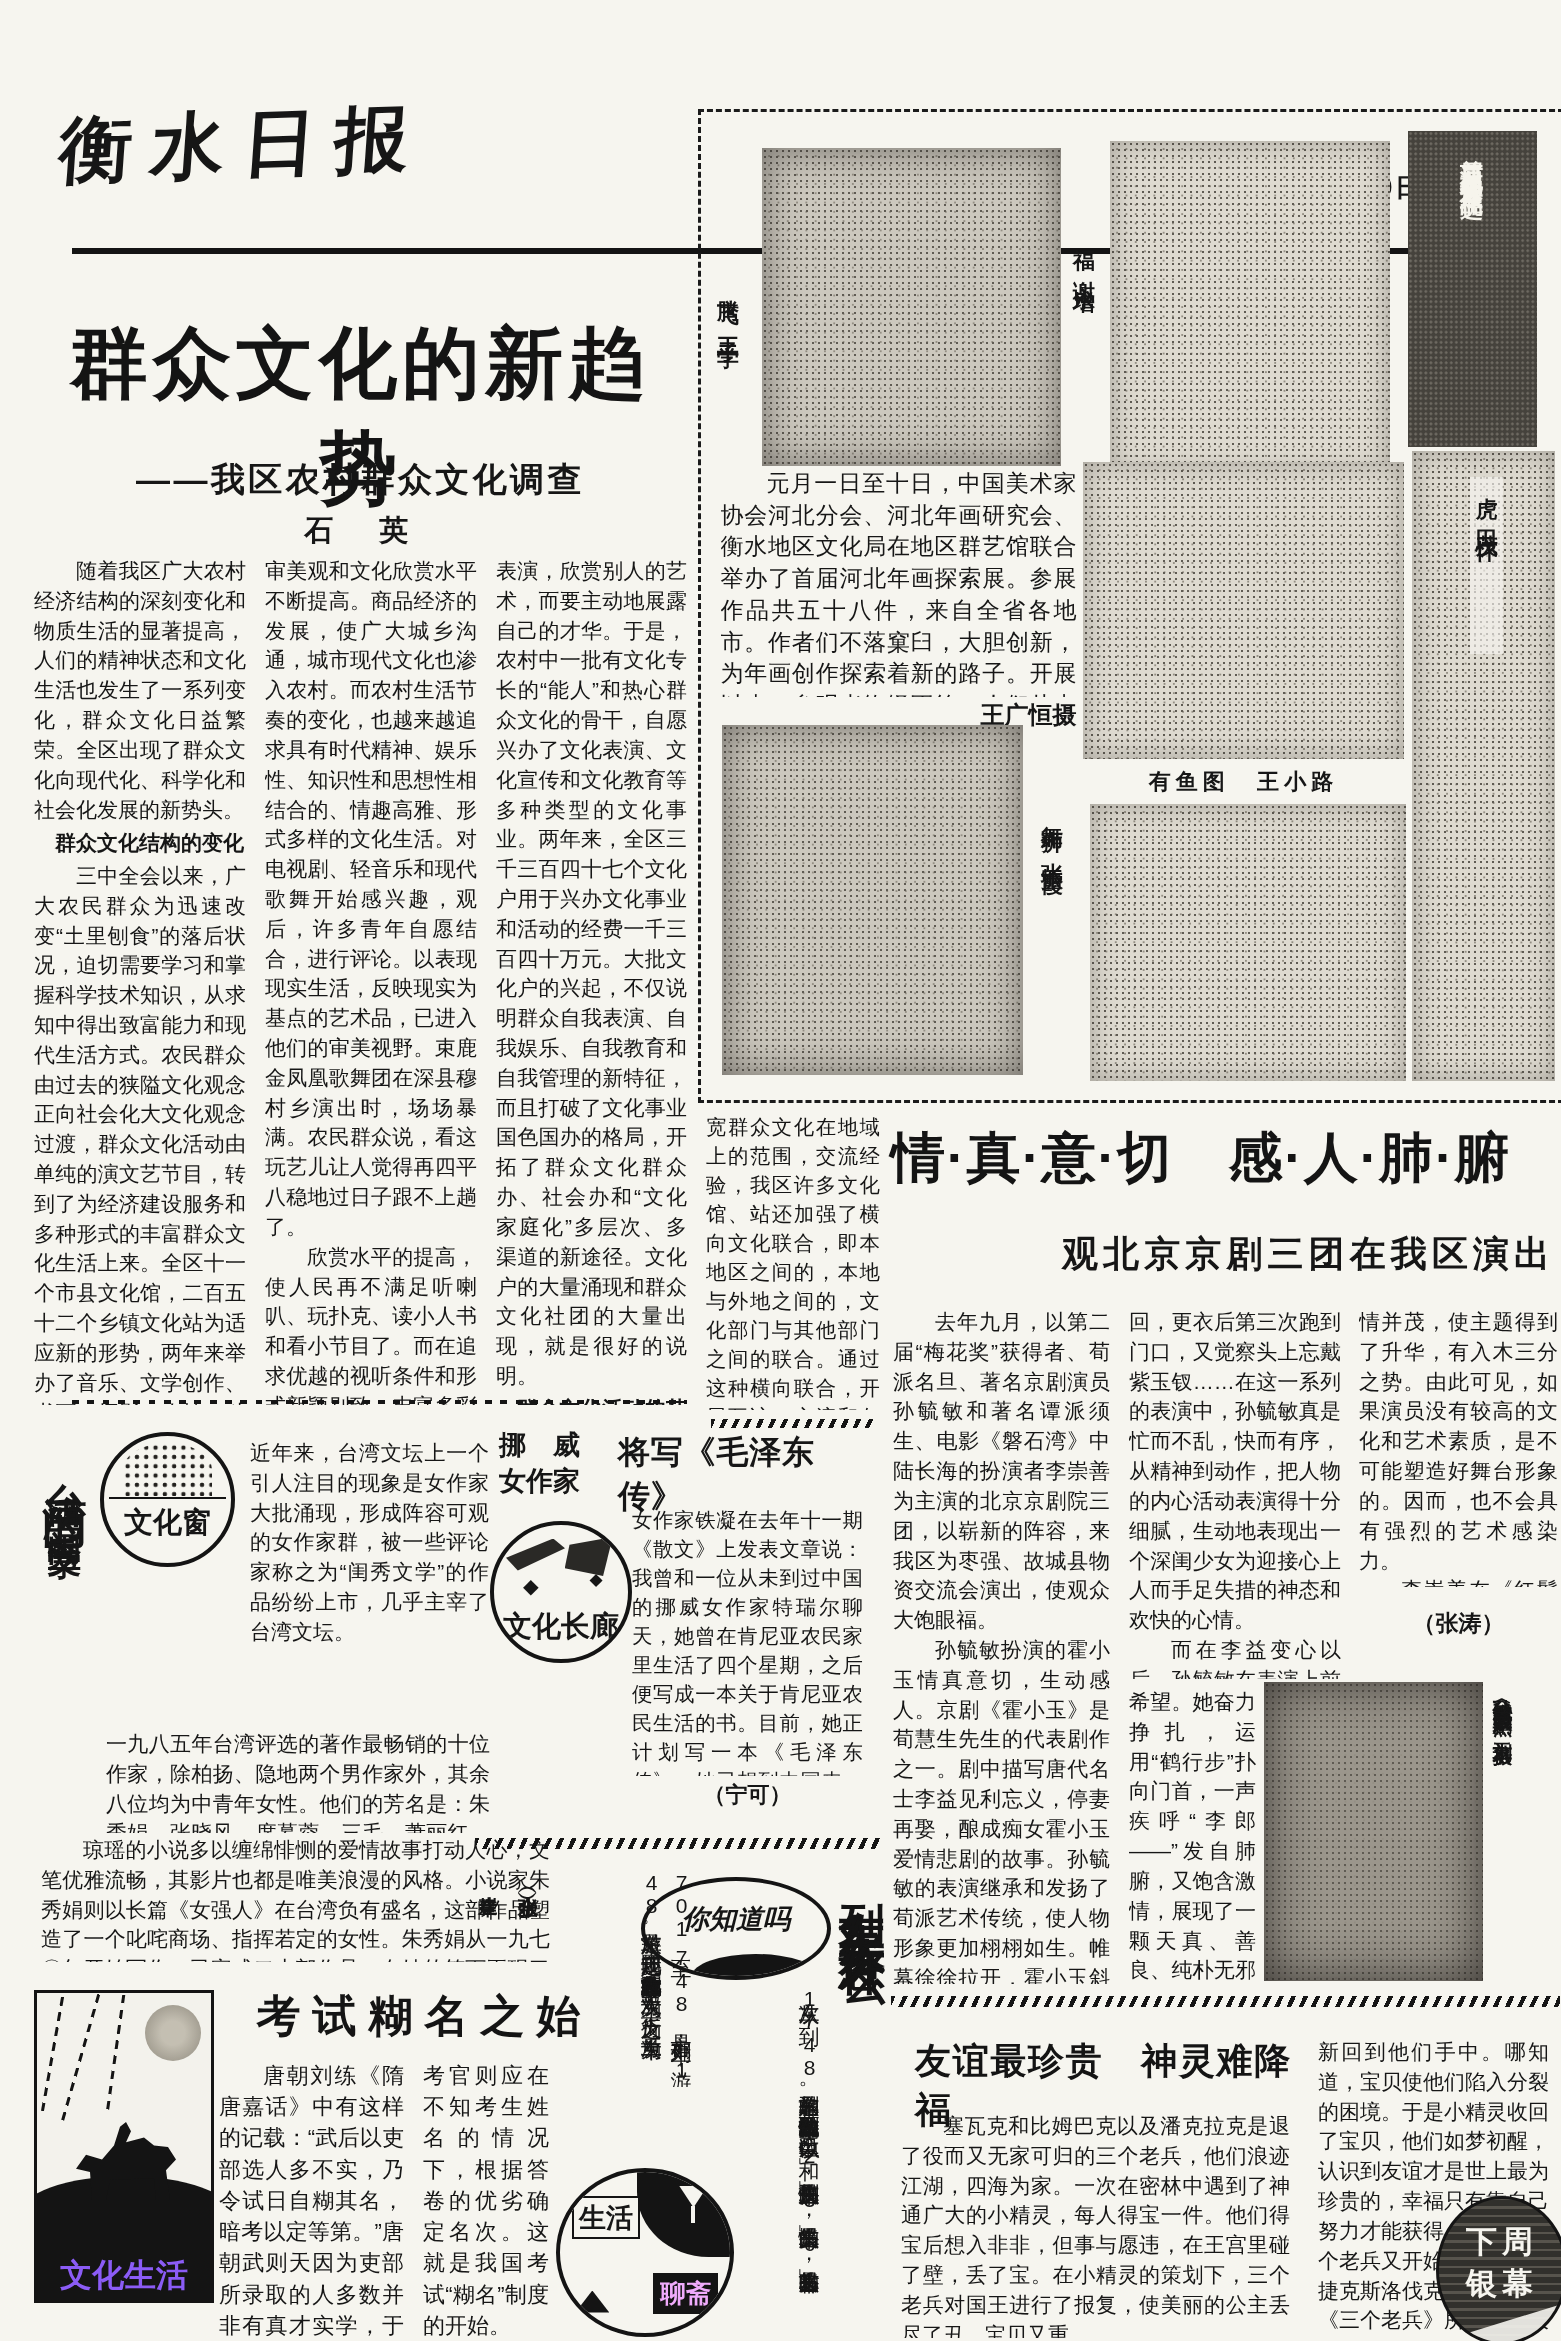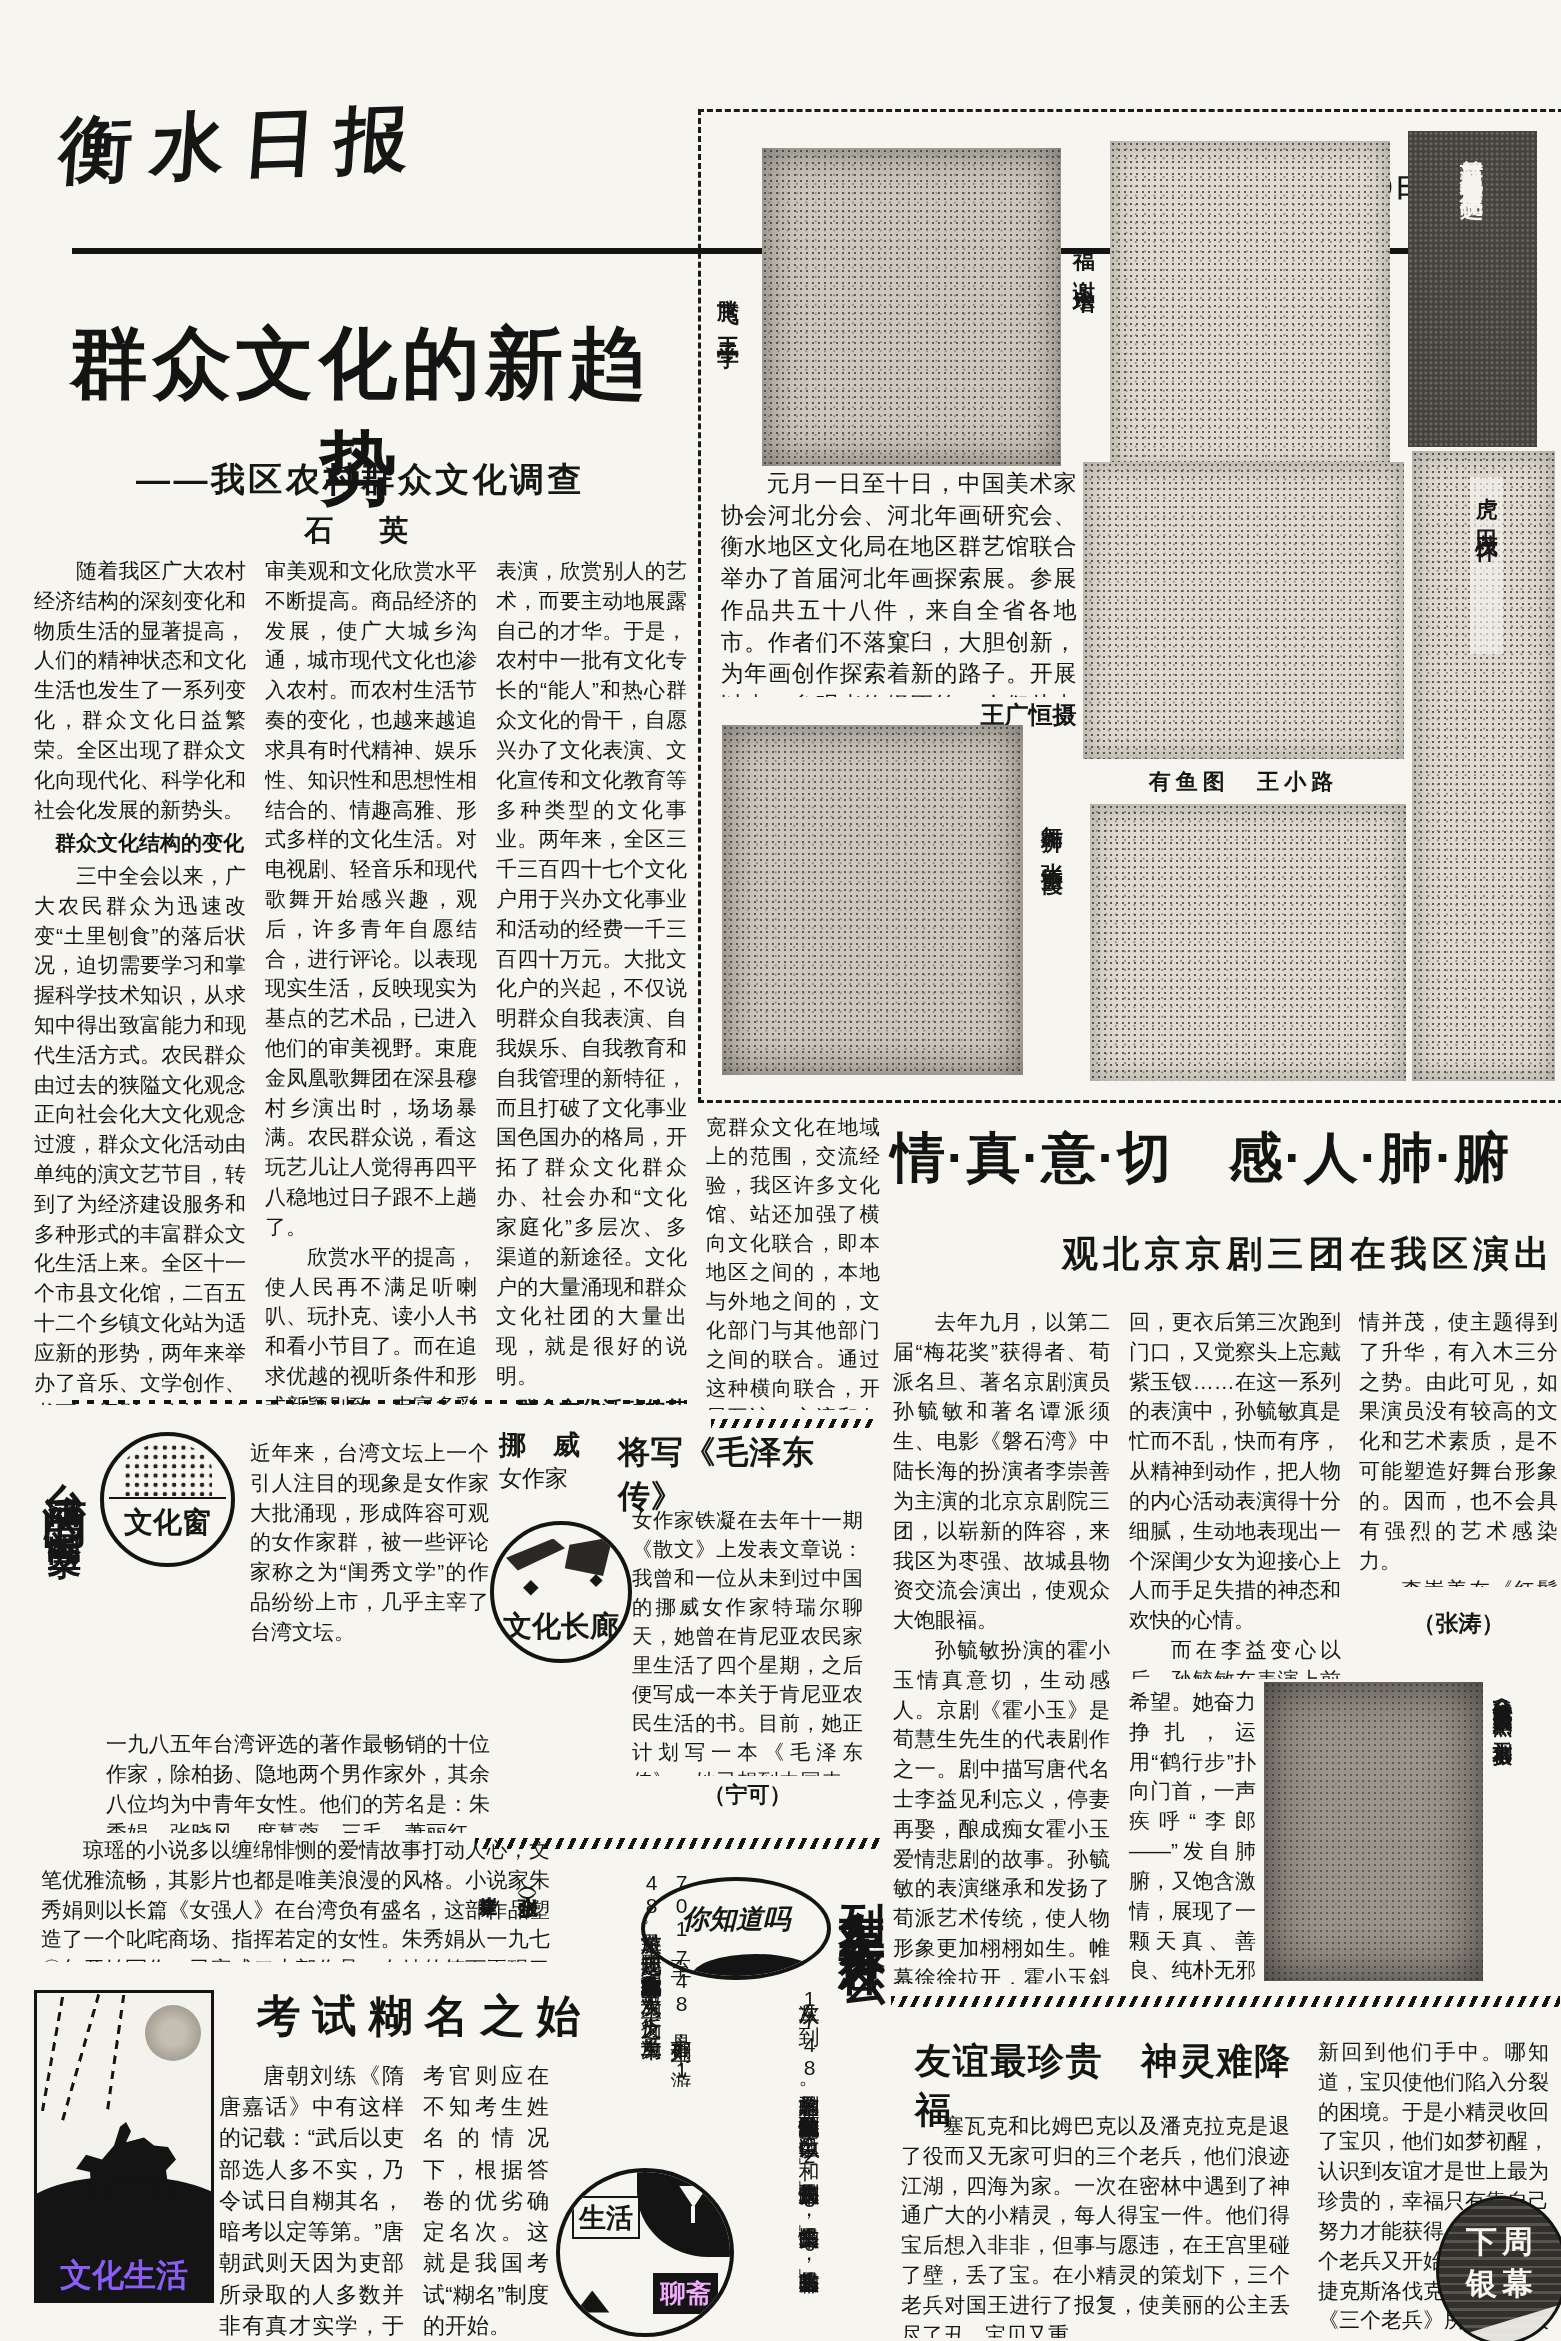--- a/index.html
+++ b/index.html
@@ -134,21 +134,21 @@
   </div>
   <div class="abs bodytxt" style="left:106px;top:1729px;width:384px;height:104px;">
     <p style="text-indent:0;">一九八五年台湾评选的著作最畅销的十位作家，除柏扬、隐地两个男作家外，其余八位均为中青年女性。他们的芳名是：朱秀娟、张晓风、席慕蓉、三毛、萧丽红、李昂、萧飒、苏伟贞。另外，还有二十余位女作家相当活跃，至于曾经鼎盛一时的琼瑶等人，如今仍颇具影响。</p>
   </div>
   <div class="abs bodytxt" style="left:41px;top:1835px;width:509px;height:127px;">
     <p>琼瑶的小说多以缠绵悱恻的爱情故事打动人心，文笔优雅流畅，其影片也都是唯美浪漫的风格。小说家朱秀娟则以长篇《女强人》在台湾负有盛名，这部作品塑造了一个叱咤商场、指挥若定的女性。朱秀娟从一九七〇年开始写作，已完成二十部作品。在她的笔下再现了台湾人的生活百态。不仅如此，令人叹服的是还在于她是一家贸易公司的老板，横跨文商两界，人们说，朱秀娟本人就是“女强人”。（新观）</p>
   </div>
 
   <div class="abs" style="left:499px;top:1427px;width:115px;">
     <div style="font-size:27px;font-weight:900;">挪　威</div>
-    <div style="font-size:23px;font-weight:400;">女作家</div>
+    <div style="font-size:27px;font-weight:700;">女作家</div>
   </div>
   <div class="abs" style="left:618px;top:1431px;width:255px;font-size:32px;font-weight:bold;letter-spacing:0.8px;">将写《毛泽东传》</div>
   <div class="abs stampcircle" style="left:490px;top:1521px;width:134px;height:134px;">
     <div style="position:absolute;left:12px;top:13.6px;width:59px;height:32px;background:#2a2926;clip-path:polygon(0 60%,80% 0,100% 30%,20% 100%);"></div>
     <div style="position:absolute;right:15.3px;top:12px;width:48px;height:39px;background:#2a2926;clip-path:polygon(10% 20%,100% 0,80% 100%,0 80%);"></div>
     <div style="position:absolute;left:29px;top:49px;font-size:20.4px;">◆</div>
     <div style="position:absolute;right:25.5px;top:44px;font-size:17px;">◆</div>
     <div class="center stamp-label" style="position:absolute;left:0;right:0;bottom:12px;font-size:29px;margin-top:18px;">文化长廊</div>
   </div>
   <div class="abs bodytxt" style="left:632px;top:1506px;width:231px;height:270px;font-size:20.4px;">

